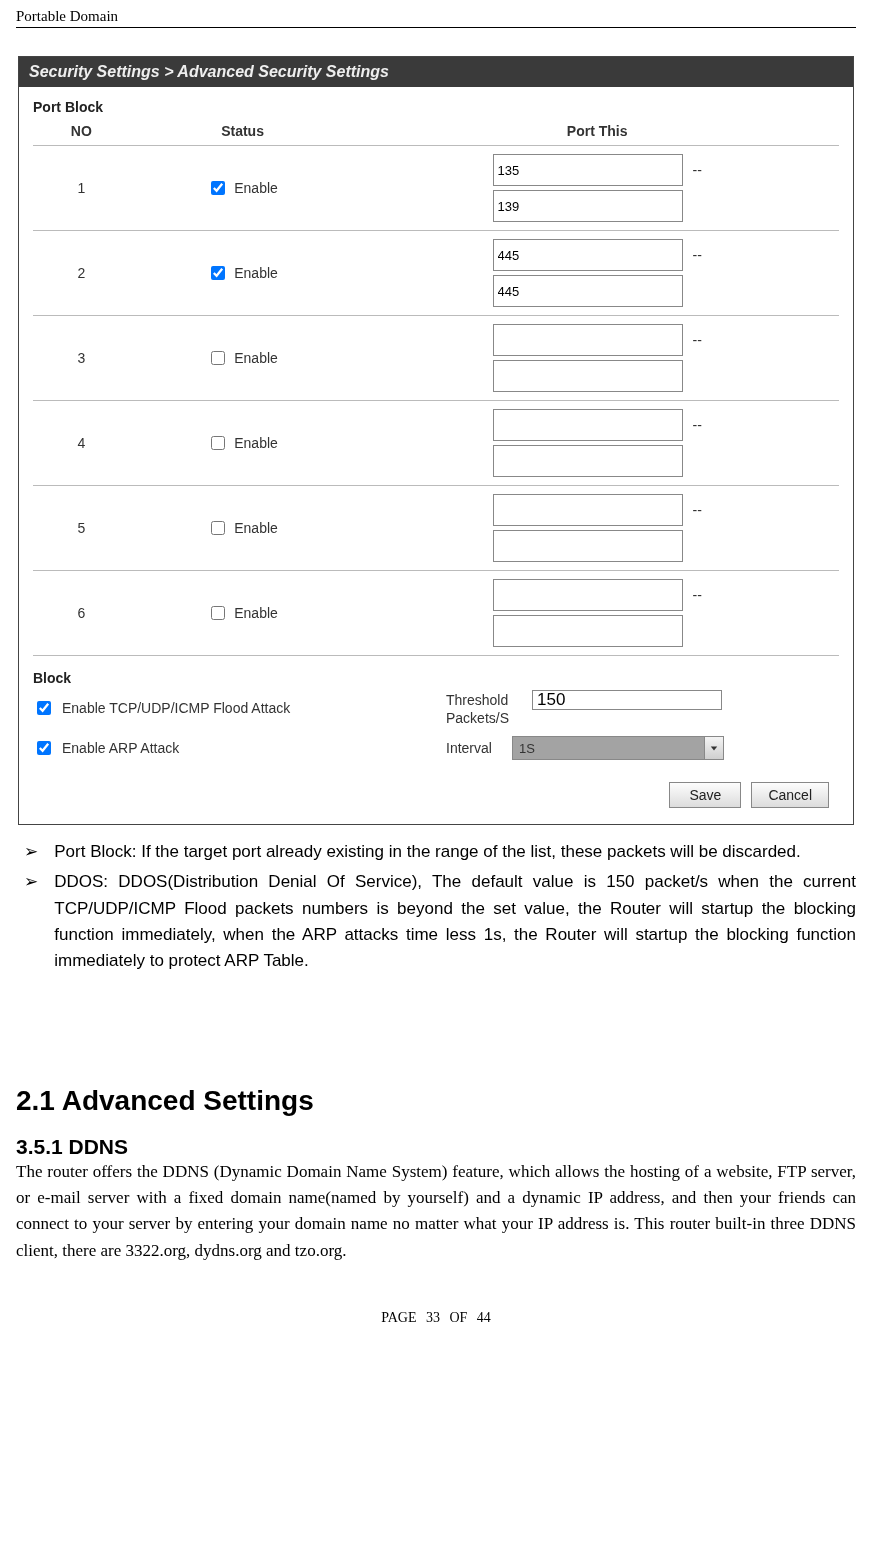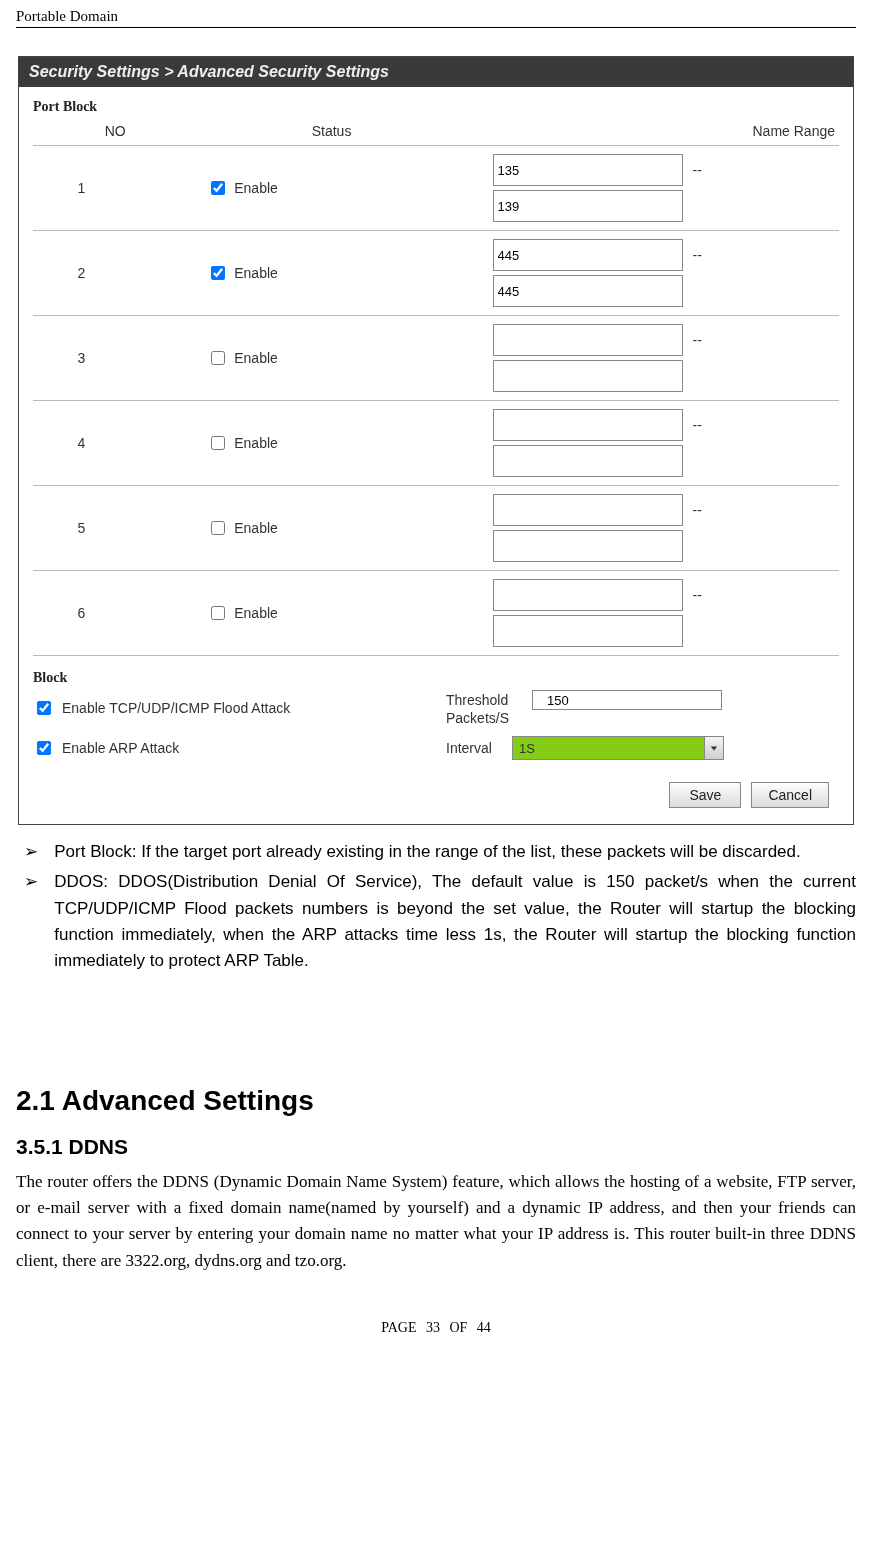--- a/index.html
+++ b/index.html
@@ -34,31 +34,30 @@
     font-size: 16px;
     padding: 6px 10px;
   }
   .inner-pad {
     padding: 6px 14px 16px 14px;
   }
   .section-heading {
     font-weight: bold;
     font-size: 14px;
     margin: 6px 0 2px 0;
-    font-family: Liberation Serif, serif;
   }
   table.port-table {
     border-collapse: collapse;
     width: 100%;
     font-size: 14px;
     color: #333;
   }
   table.port-table th {
-    font-weight: normal;
-    text-align: right;
+    font-weight: bold;
+    text-align: center;
     padding: 6px 4px;
     border-bottom: 1px solid #bbb;
   }
   table.port-table td {
     text-align: center;
     padding: 8px 4px;
     border-bottom: 1px solid #bbb;
   }
   .port-range-cell {
     display: flex;
@@ -110,30 +109,30 @@
     gap: 6px;
   }
   .threshold-lbl {
     min-width: 80px;
   }
   .thresh-input {
     width: 190px;
     height: 20px;
     box-sizing: border-box;
     border: 1px solid #888;
-    padding: 1px 14px;
-    font-size: 13px;
+    padding: 1px 4px;
+    font-size: 17px;
   }
   .dropdown {
     display: inline-flex;
     align-items: stretch;
     border: 1px solid #888;
     height: 22px;
     width: 210px;
-    background:#84cc16;
+    background:#a3a3a3;
   }
   .dropdown-value {
     flex:1;
     padding: 2px 6px;
     font-size:13px;
     display:flex;
     align-items:center;
   }
   .dropdown-btn {
     width:18px;
@@ -183,21 +182,20 @@
     font-family: Arial, Helvetica, sans-serif;
     font-weight: bold;
     font-size: 28px;
     margin-top: 110px;
     margin-bottom: 18px;
   }
   .h3-style {
     font-family: Arial, Helvetica, sans-serif;
     font-weight: bold;
     font-size: 21px;
-    margin-bottom: 10px;
   }
   .para {
     font-family: Liberation Serif, serif;
     font-size: 17px;
     line-height: 1.55;
     text-align: justify;
   }
   .footer {
     font-family: "Times New Roman", serif;
     font-size: 14px;
@@ -220,21 +218,21 @@
     <div class="sec-title-bar">Security Settings &gt; Advanced Security Settings</div>
 
     <div class="inner-pad">
       <div class="section-heading">Port Block</div>
 
       <table class="port-table">
         <thead>
           <tr>
             <th style="width:12%">NO</th>
             <th style="width:28%">Status</th>
-            <th style="width:60%">Name Range</th>
+            <th style="width:60%">Port This</th>
           </tr>
         </thead>
         <tbody>
 
           <tr>
             <td>1</td>
             <td>
               <span class="enable-cell">
                 <input type="checkbox" checked="" style="">
                 <span>Enable</span>

